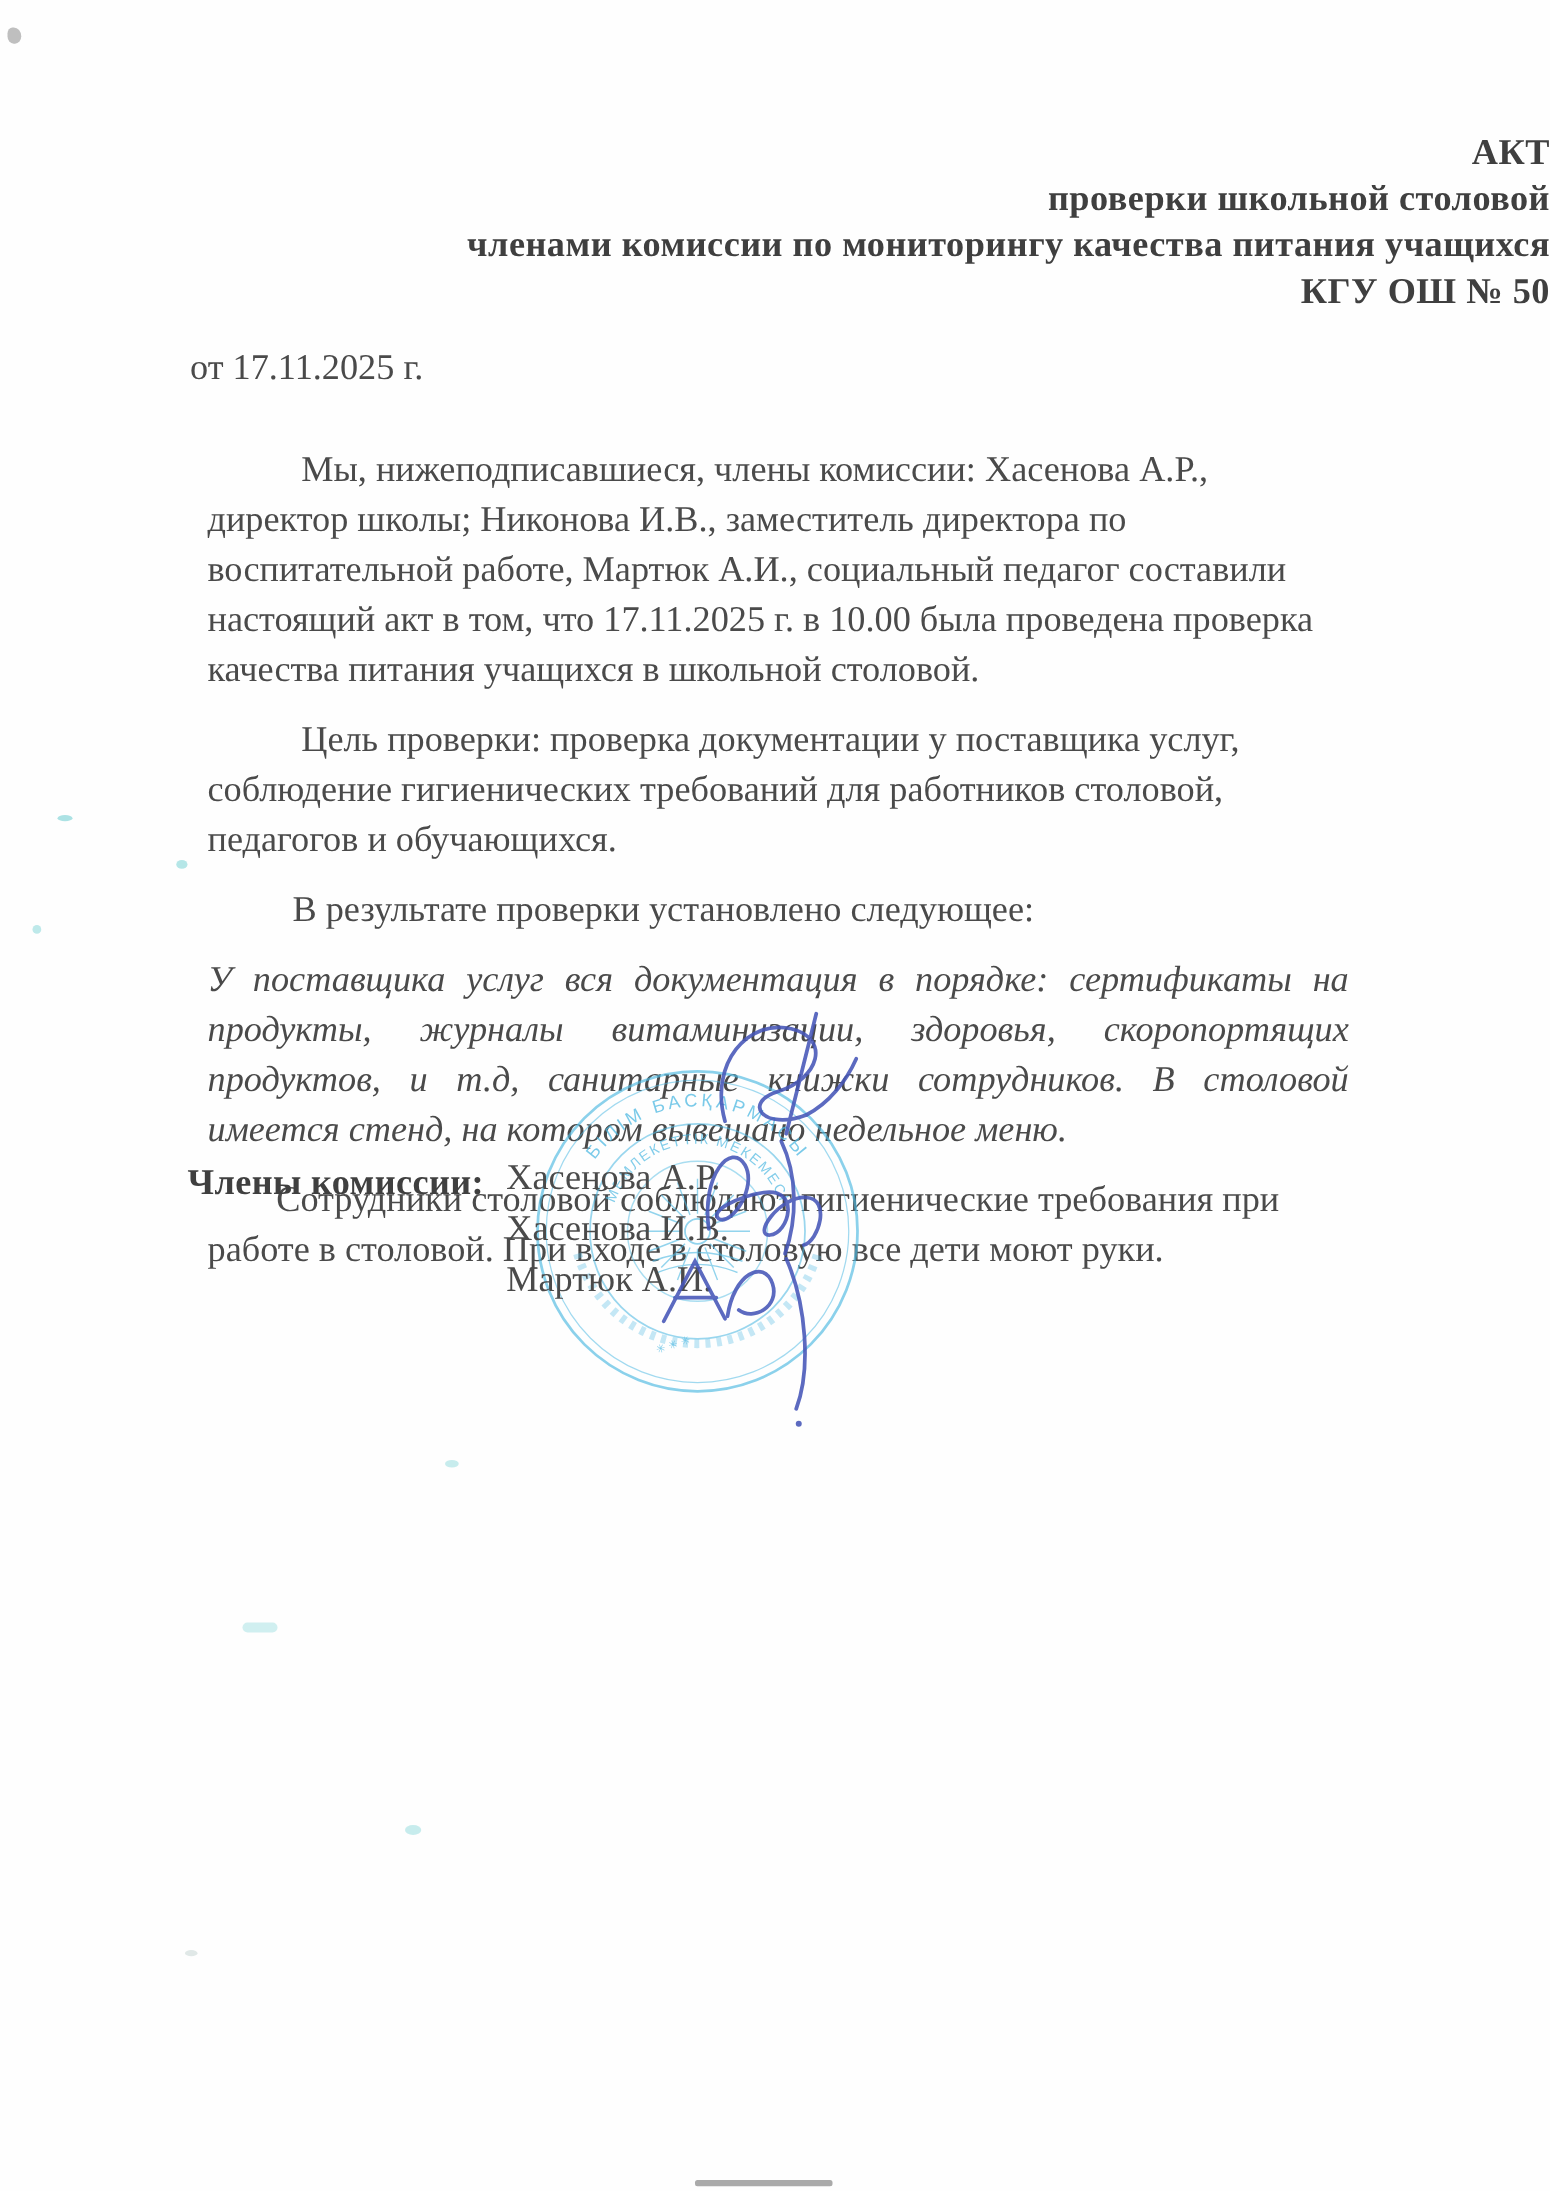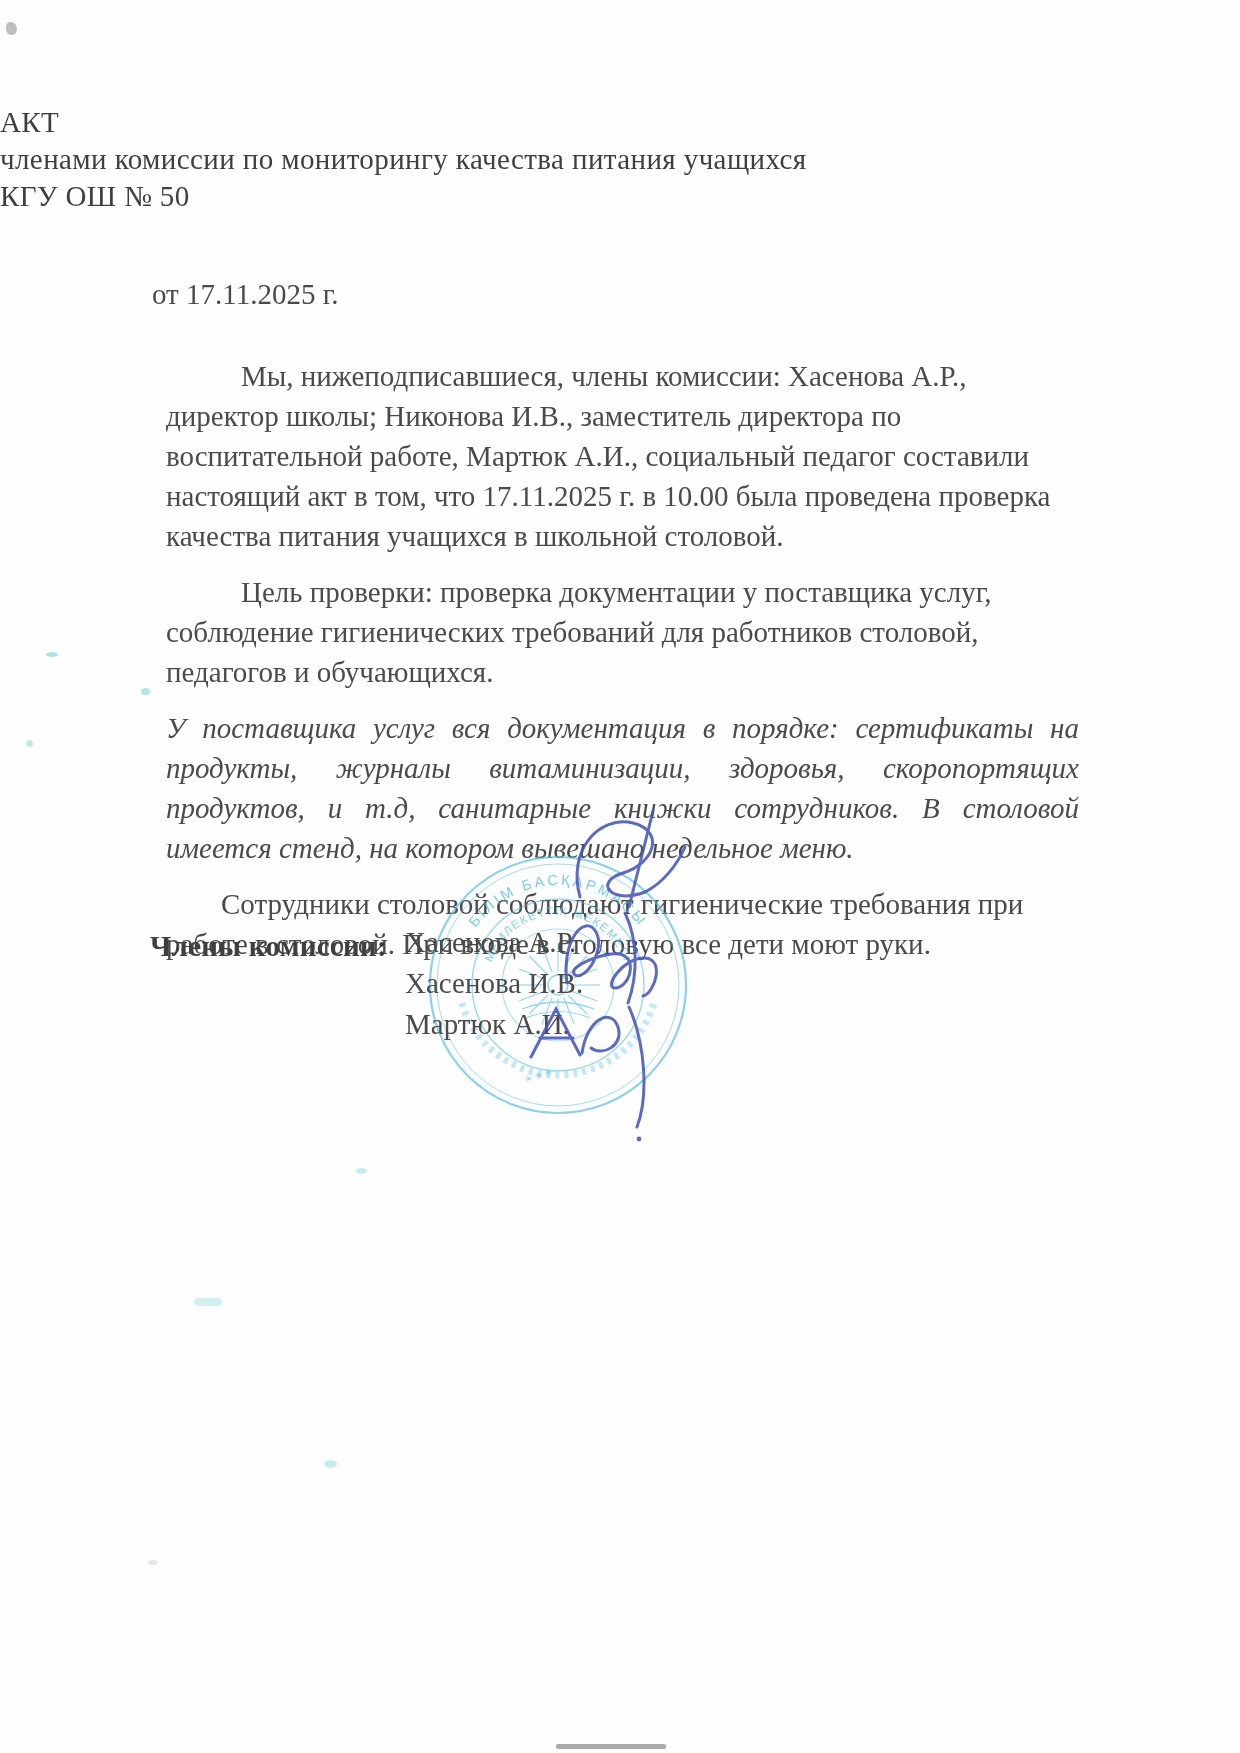--- a/index.html
+++ b/index.html
@@ -13,22 +13,22 @@
     font-family: "Liberation Serif", "DejaVu Serif", serif;
     color: #4a4a4a;
   }
 
   
   .title-block {
     position: absolute;
     top: 104px;
     left: 0;
     width: 1240px;
-    text-align: left;
-    font-weight: normal;
+    text-align: right;
+    font-weight: bold;
     font-size: 29px;
     line-height: 37px;
     color: #3f3f3f;
     letter-spacing: 0.4px;
   }
 
   
   .date-line {
     position: absolute;
     top: 278px;
@@ -99,29 +99,31 @@
   
   .speck { position: absolute; border-radius: 50%; }
 </style>
 </head>
 <body>
 
 <div class="page">
 
   <div class="title-block">
     <div>АКТ</div>
+    <div>проверки школьной столовой</div>
     <div>членами комиссии по мониторингу качества питания учащихся</div>
     <div>КГУ ОШ № 50</div>
   </div>
 
   <div class="date-line">от 17.11.2025 г.</div>
 
   <div class="body-text">
     <p class="ti-75">Мы, нижеподписавшиеся, члены комиссии: Хасенова А.Р., директор школы; Никонова И.В., заместитель директора по воспитательной работе, Мартюк А.И., социальный педагог составили настоящий акт в том, что 17.11.2025 г. в 10.00 была проведена проверка качества питания учащихся в школьной столовой.</p>
     <p class="ti-75">Цель проверки: проверка документации у поставщика услуг, соблюдение гигиенических требований для работников столовой, педагогов и обучающихся.</p>
+    <p class="ti-68">В результате проверки установлено следующее:</p>
     <p class="ti-0 just">У поставщика услуг вся документация в порядке: сертификаты на продукты, журналы витаминизации, здоровья, скоропортящих продуктов, и т.д, санитарные книжки сотрудников. В столовой имеется стенд, на котором вывешано недельное меню.</p>
     <p class="ti-55">Сотрудники столовой соблюдают гигиенические требования при работе в столовой. При входе в столовую все дети моют руки.</p>
   </div>
 
   <svg class="stamp" viewBox="0 0 264 264" xmlns="http://www.w3.org/2000/svg">
     <g stroke="#4fb9e2" fill="none">
       <circle cx="132" cy="132" r="128" stroke-width="2.2" opacity="0.75"></circle>
       <circle cx="132" cy="132" r="121" stroke-width="1" opacity="0.6"></circle>
       <circle cx="132" cy="132" r="86" stroke-width="1.4" opacity="0.65"></circle>
       <circle cx="132" cy="132" r="56" stroke-width="1.2" opacity="0.55"></circle>

